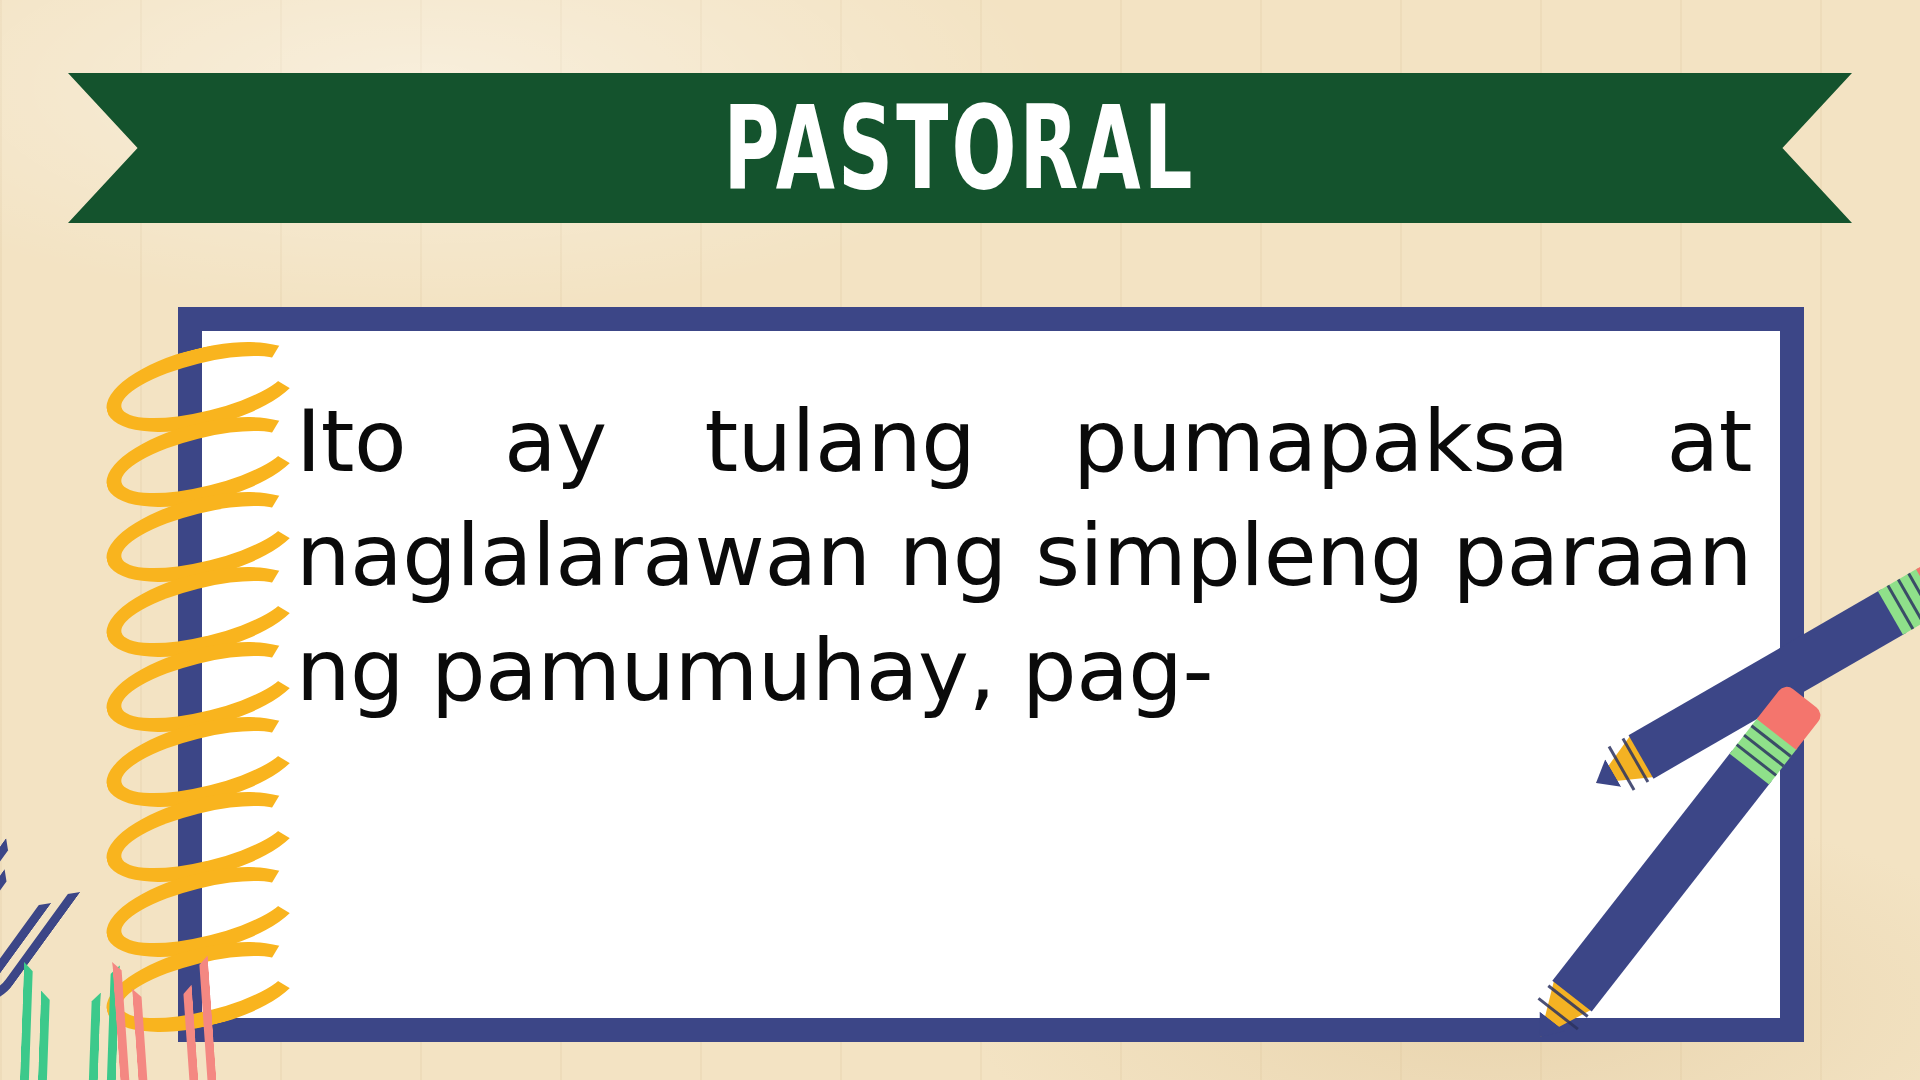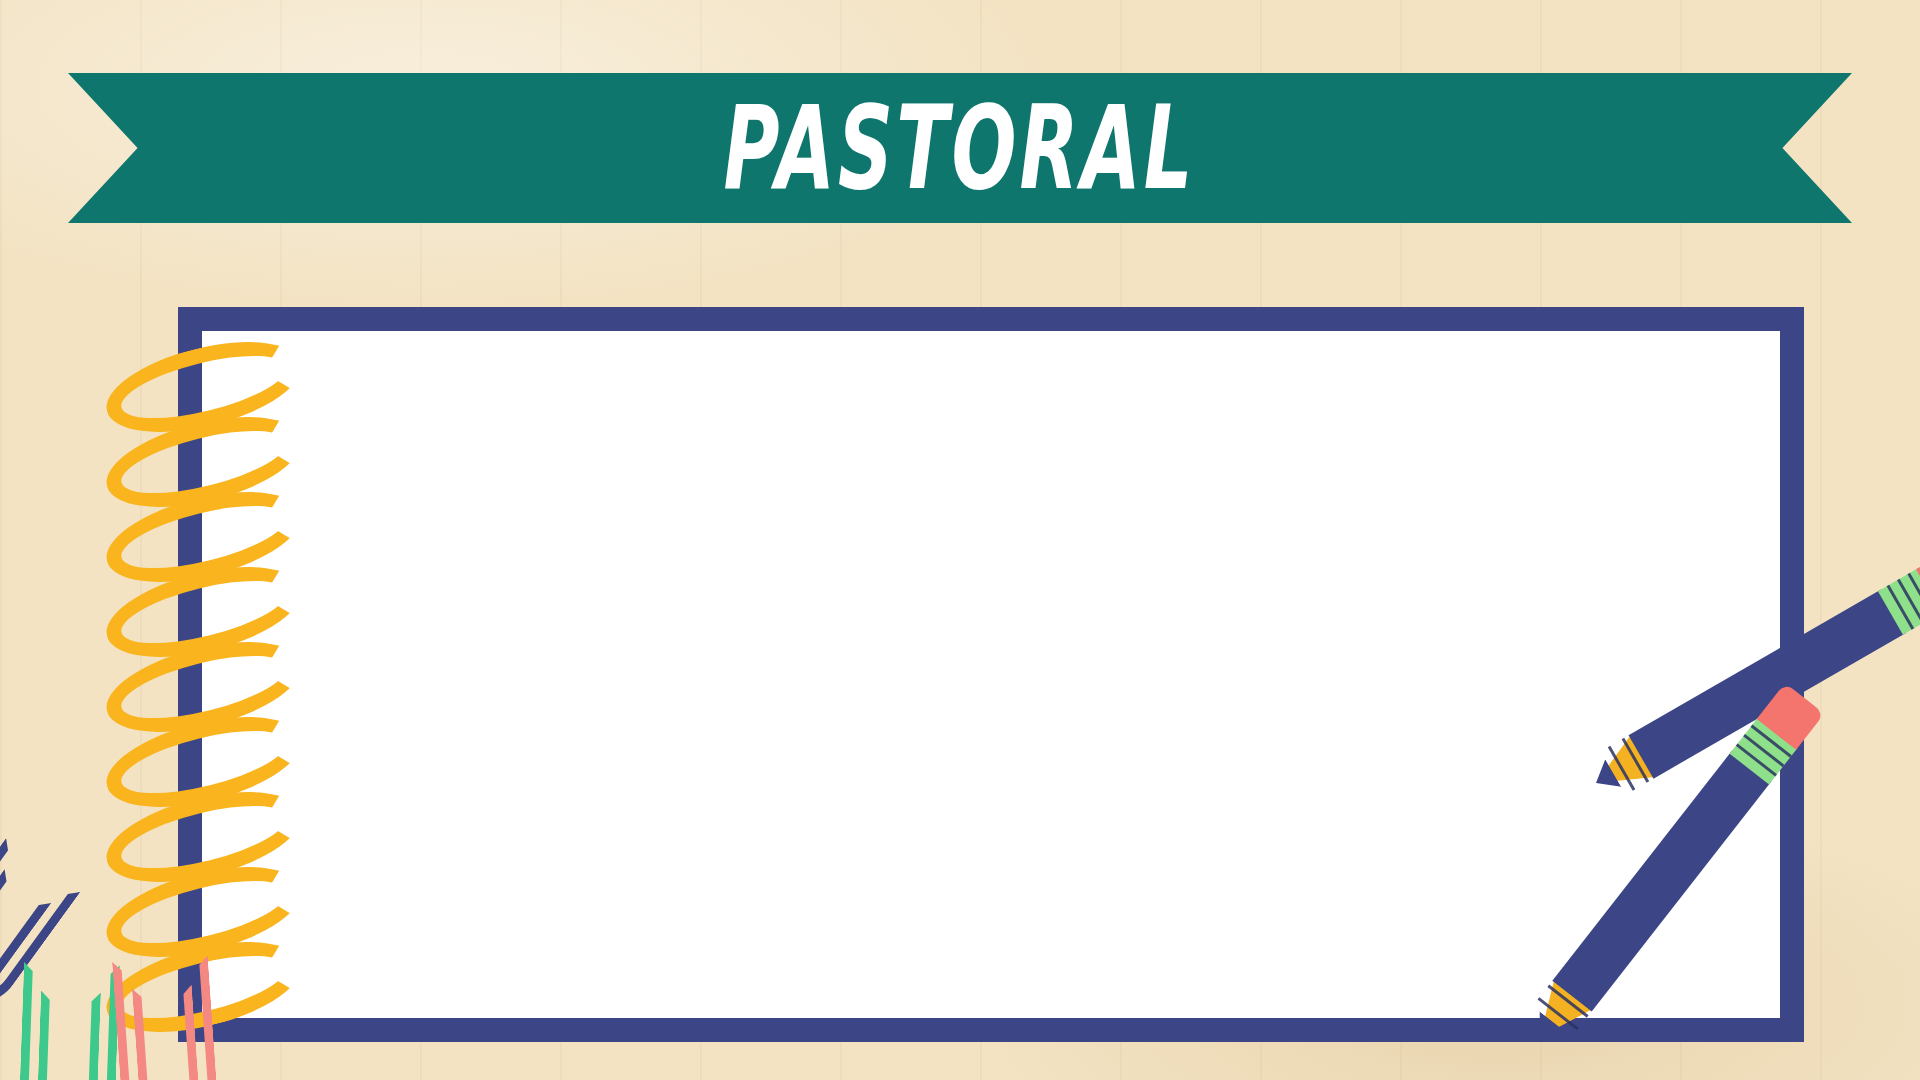--- a/index.html
+++ b/index.html
@@ -66,27 +66,26 @@
       );
   }
 
   
   .banner {
     position: absolute;
     left: 68px;
     top: 73px;
     width: 1784px;
     height: 150px;
-    background: #0f766e;
+    background: #14532d;
     -webkit-clip-path: polygon(0% 0%, 100% 0%, 96.1% 50%, 100% 100%, 0% 100%, 3.9% 50%);
     clip-path: polygon(0% 0%, 100% 0%, 96.1% 50%, 100% 100%, 0% 100%, 3.9% 50%);
     display: flex;
     align-items: center;
     justify-content: center;
-    font-style: italic;
   }
   .banner-title {
     color: #ffffff;
     font-family: "DejaVu Sans", sans-serif;
     font-weight: 700;
     font-size: 98px;
     letter-spacing: 4px;
     line-height: 1;
     transform: scaleX(0.78) scaleY(1.18);
     transform-origin: center;
@@ -273,20 +272,21 @@
     <div class="ring" style="top:150px;"></div>
     <div class="ring" style="top:225px;"></div>
     <div class="ring" style="top:300px;"></div>
     <div class="ring" style="top:375px;"></div>
     <div class="ring" style="top:450px;"></div>
     <div class="ring" style="top:525px;"></div>
     <div class="ring" style="top:600px;"></div>
   </div>
 
   <div class="body-text">
+    <span>Ito ay tulang pumapaksa at naglalarawan ng simpleng paraan ng pamumuhay, pag-</span>
   </div>
 
   <div class="clip clip-navy">
     <div class="outer"></div>
     <div class="inner"></div>
   </div>
   <div class="clip clip-green">
     <div class="outer"></div>
     <div class="inner"></div>
   </div>

